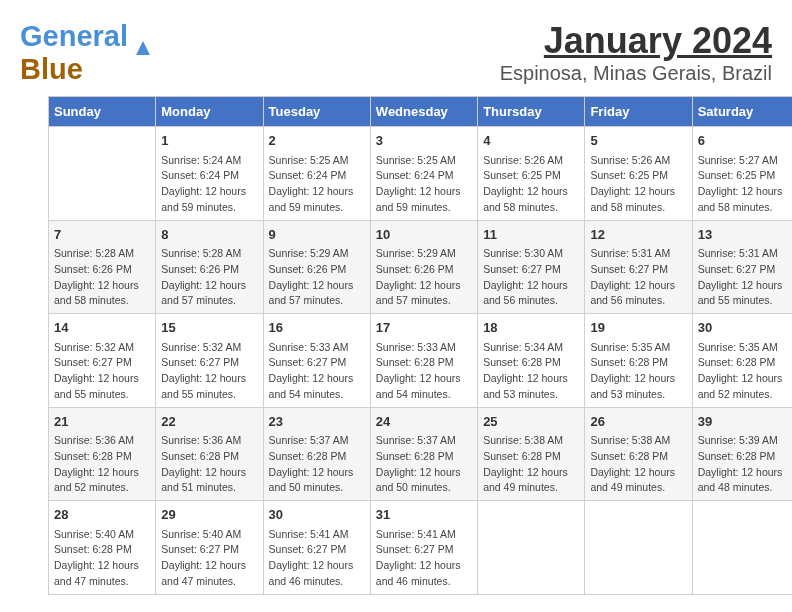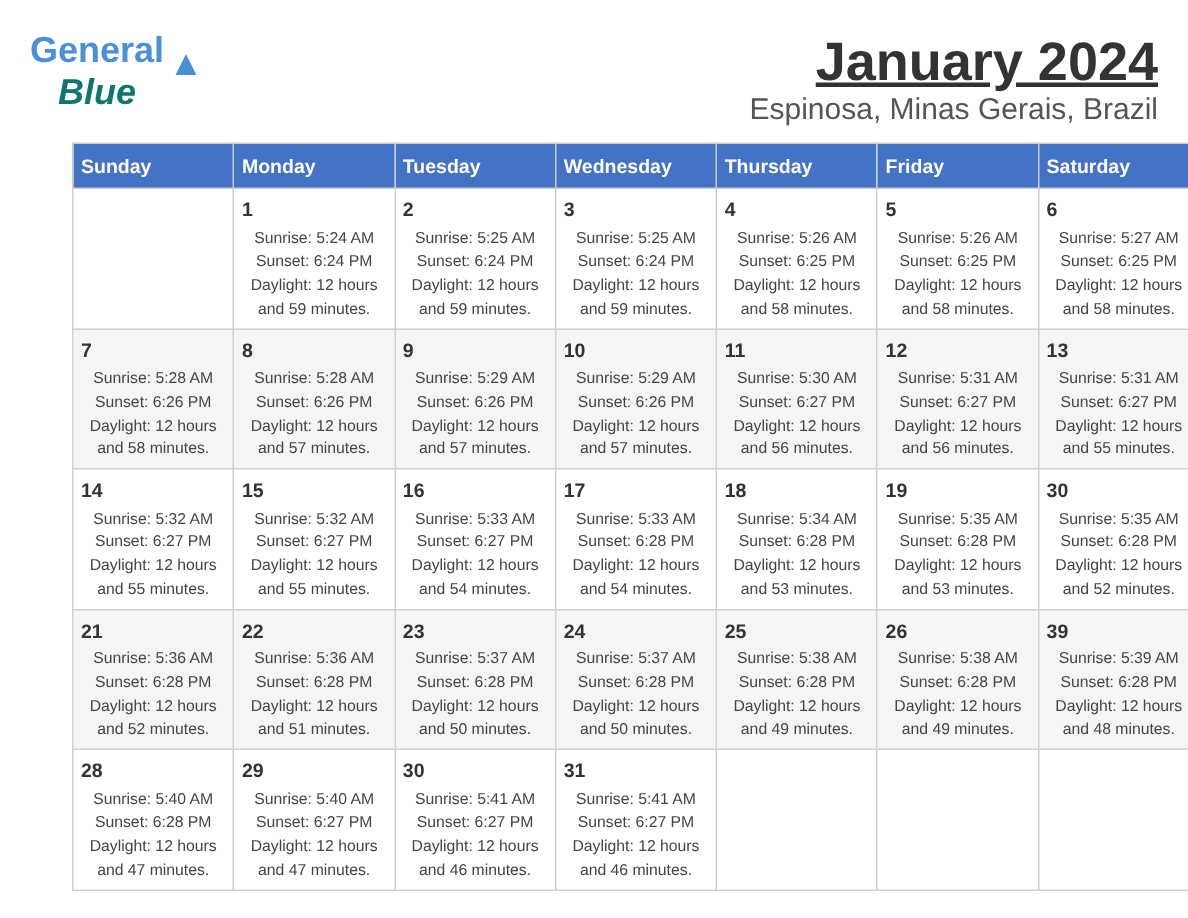--- a/index.html
+++ b/index.html
@@ -14,24 +14,23 @@
       display: flex;
       justify-content: space-between;
       align-items: flex-start;
       margin-bottom: 10px;
     }
     .logo {
       display: flex;
       align-items: center;
     }
     .logo-text {
-      font-size: 24px;
+      font-size: 29px;
       font-weight: bold;
       color: #1a1a2e;
-      text-align: center;
     }
     .logo-text span {
       color: #4a90d9;
     }
     .title-block {
       text-align: right;
     }
     .month-title {
       font-size: 36px;
       font-weight: bold;
@@ -75,35 +74,34 @@
     .day-number {
       font-weight: bold;
       font-size: 13px;
       display: block;
       margin-bottom: 2px;
     }
     .day-info {
       font-size: 10.5px;
       color: #444;
       line-height: 1.5;
-      text-align: center;
     }
     .empty-cell {
       background-color: #fff !important;
     }
   </style>
 </head>
 <body>
 
 <div class="header">
   <div class="logo">
     <div style="display:flex;align-items:center;">
       <span class="logo-text">
         <span>General</span><br>
-        <span style="color:#0f766e;font-style:italic;">Blue</span>
+        <span style="color:#a16207;">Blue</span>
       </span>
       <svg width="22" height="22" viewBox="0 0 22 22" style="margin-left:4px;margin-top:-10px;">
         <polygon points="4,18 11,4 18,18" fill="#4a90d9"></polygon>
       </svg>
     </div>
   </div>
   <div class="title-block">
     <div class="month-title">January 2024</div>
     <div class="location">Espinosa, Minas Gerais, Brazil</div>
   </div>

